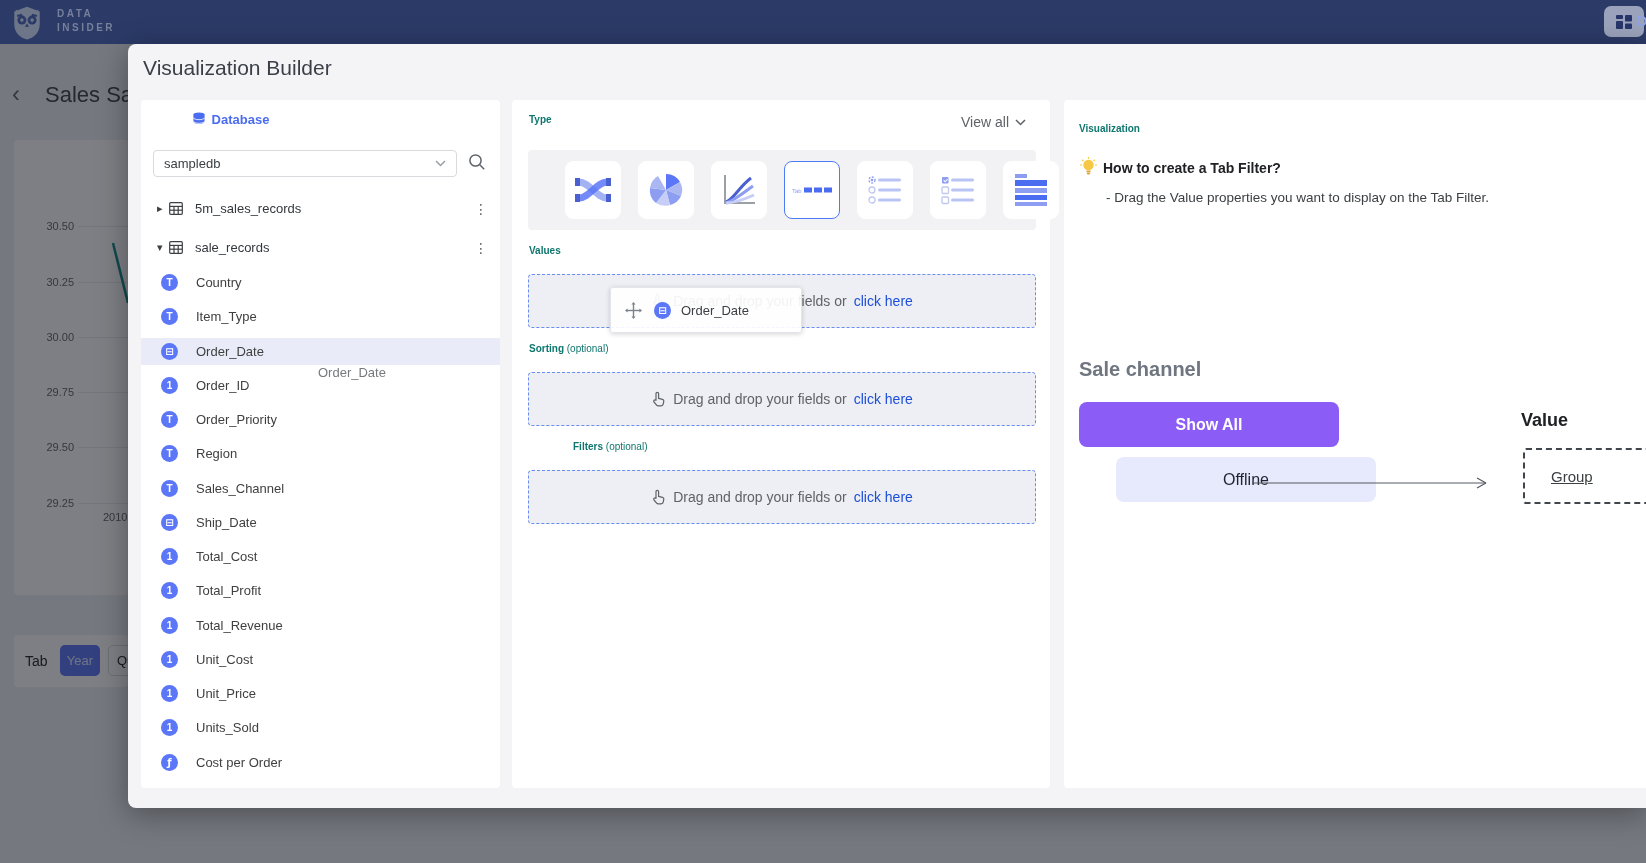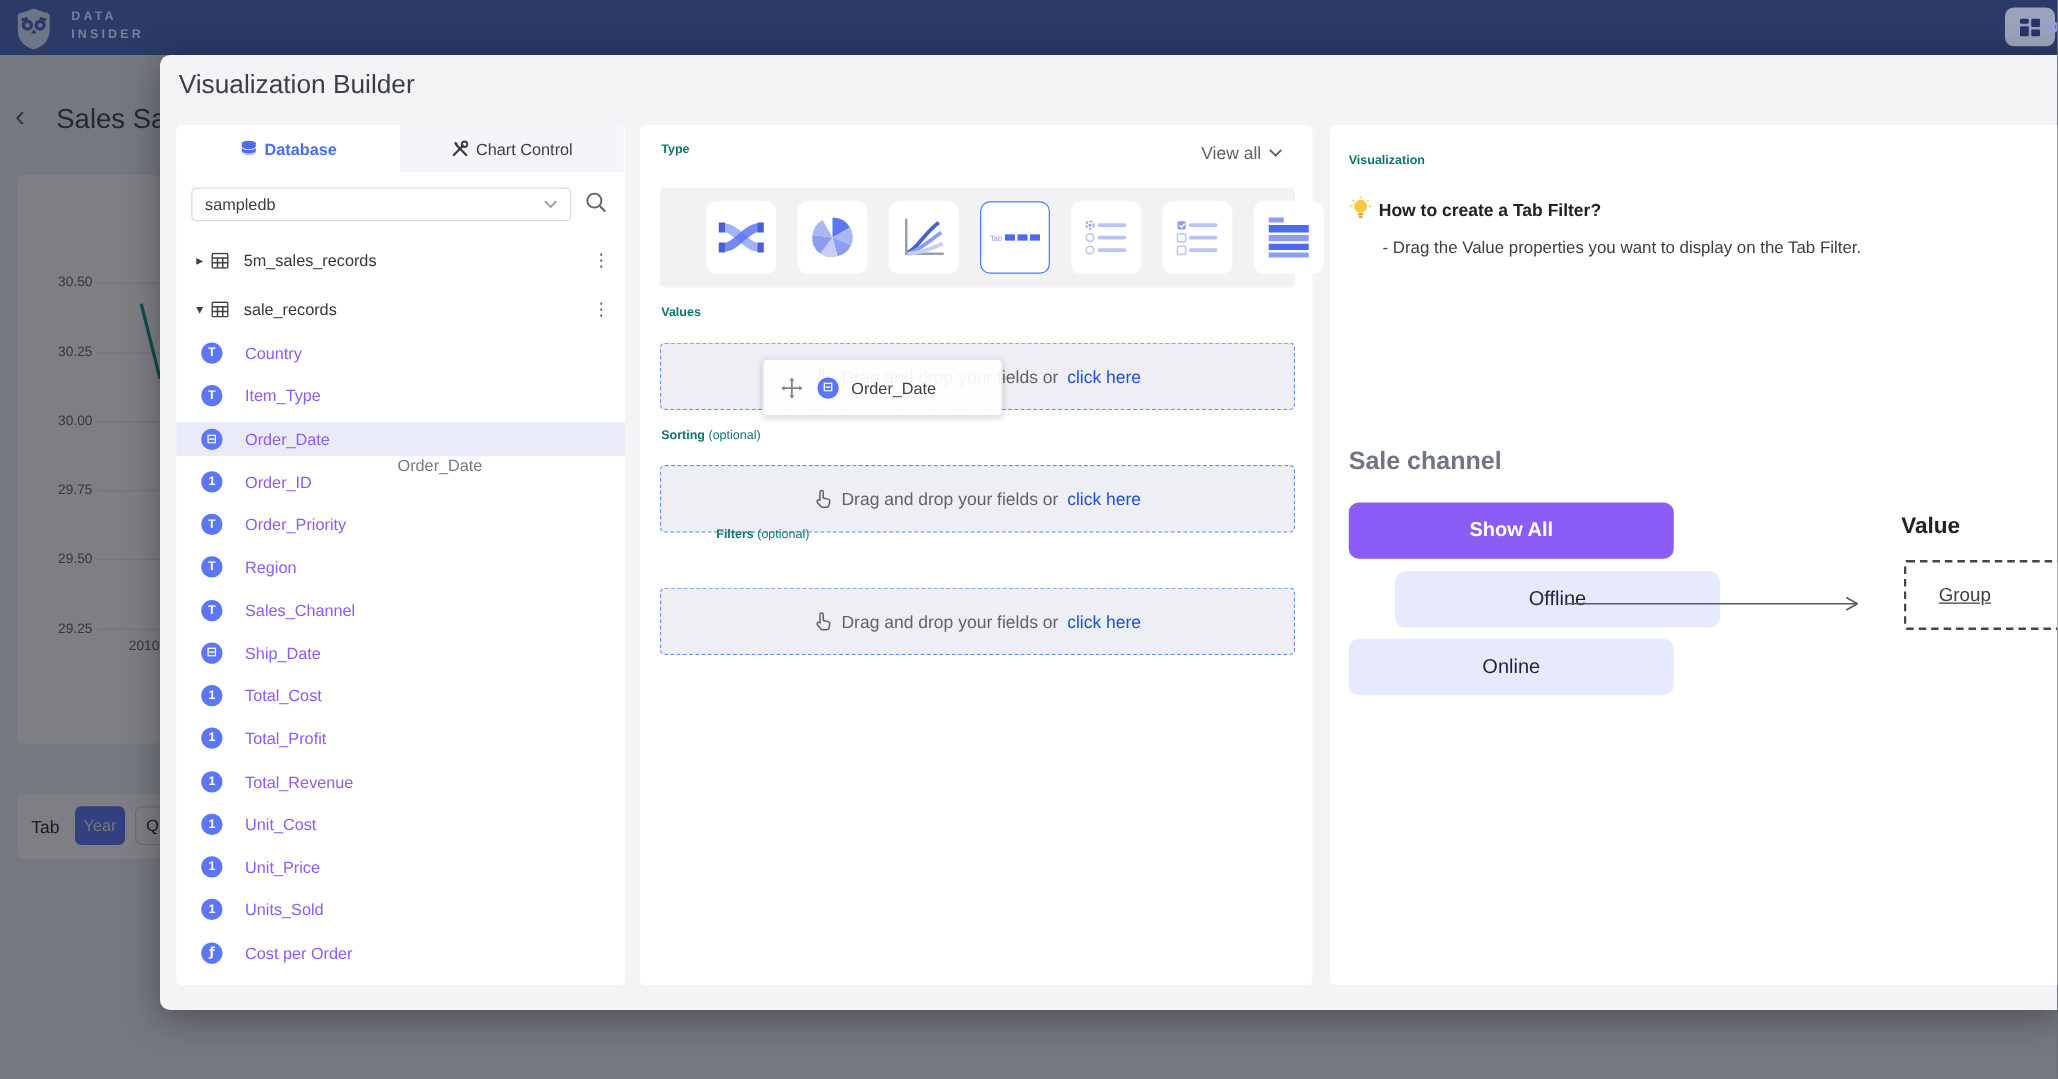--- a/index.html
+++ b/index.html
@@ -50,21 +50,21 @@
   .search-icon{left:327px;top:53px;cursor:pointer;}
   .tree-row{position:absolute;left:0;width:359px;height:27px;display:flex;align-items:center;
     font-size:13px;color:#3f4347;cursor:pointer;}
   .tree-caret{width:12px;margin-left:16px;color:#3c4043;font-size:11px;}
   .tree-kebab{position:absolute;right:12px;color:#5f6368;font-size:14px;cursor:pointer;}
   .tname{margin-left:12px;font-weight:500;color:#33373c;}
   .field-row{position:absolute;left:0;width:359px;height:27px;display:flex;align-items:center;cursor:pointer;}
   .field-row.selected{background:#e9ecf8;}
   .ficon{width:17px;height:17px;border-radius:50%;background:#5b76f7;color:#ffffff;margin-left:20px;
     display:flex;align-items:center;justify-content:center;font-size:10px;font-weight:bold;flex:0 0 17px;}
-  .flabel{margin-left:18px;font-size:13px;color:#8b5cf6;}
+  .flabel{margin-left:18px;font-size:13px;color:#404040;}
   .ghost-label{left:177px;top:265px;font-size:13px;color:#5f6368;opacity:.85;}
 
   
   .mp{left:384px;width:538px;}
   .sec-label{position:absolute;left:17px;font-size:10px;font-weight:bold;color:#0f766e;}
   .sec-label .opt{font-weight:normal;}
   .viewall{position:absolute;right:24px;top:14px;font-size:14px;color:#5f6368;cursor:pointer;
     display:flex;align-items:center;gap:6px;}
   .type-strip{position:absolute;left:16px;top:50px;width:508px;height:80px;background:#f2f2f5;
     border-radius:4px;display:flex;align-items:center;gap:17px;padding:0 0 0 37px;box-sizing:border-box;}
@@ -164,28 +164,20 @@
       <div class="lp-tab active">
         <svg width="14" height="14" viewBox="0 0 14 14">
           <ellipse cx="7" cy="2.6" rx="5.6" ry="2.1" fill="#4a6cf0"></ellipse>
           <path d="M1.4 2.6 v3.4 c0 1.15 2.5 2.1 5.6 2.1 s5.6 -.95 5.6 -2.1 V2.6" fill="#4a6cf0"></path>
           <path d="M1.4 6.4 v3.4 c0 1.15 2.5 2.1 5.6 2.1 s5.6 -.95 5.6 -2.1 V6.4" fill="#4a6cf0"></path>
           <path d="M1.4 5.6 a5.6 2.1 0 0 0 11.2 0" fill="none" stroke="#ffffff" stroke-width=".8"></path>
           <path d="M1.4 9.2 a5.6 2.1 0 0 0 11.2 0" fill="none" stroke="#ffffff" stroke-width=".8"></path>
         </svg>
         <span>Database</span>
       </div>
-      <div class="lp-tab inactive">
-        <svg width="14" height="14" viewBox="0 0 14 14">
-          <path d="M2 12 L9.5 4.5" stroke="#3c4043" stroke-width="1.8" stroke-linecap="round"></path>
-          <circle cx="10.6" cy="3.4" r="2.2" fill="none" stroke="#3c4043" stroke-width="1.5"></circle>
-          <path d="M12 12 L4.5 4.5 L3 2 L4.4 3.4" stroke="#3c4043" stroke-width="1.8" stroke-linecap="round" fill="none"></path>
-        </svg>
-        <span>Chart Control</span>
-      </div>
 
       <div class="abs search-select">
         <span class="sel-val">sampledb</span>
         <svg width="11" height="7" viewBox="0 0 11 7">
           <polyline points="1,1 5.5,5.5 10,1" fill="none" stroke="#9aa0a6" stroke-width="1.5"></polyline>
         </svg>
       </div>
       <svg class="abs search-icon" width="18" height="18" viewBox="0 0 18 18">
         <circle cx="7.5" cy="7.5" r="5.6" fill="none" stroke="#5f6368" stroke-width="1.5"></circle>
         <line x1="11.8" y1="11.8" x2="16.2" y2="16.2" stroke="#5f6368" stroke-width="1.5"></line>
@@ -386,21 +378,21 @@
         <span class="opt">(optional)</span>
       </div>
       <div class="dropzone" style="top:272px;">
         <svg width="15" height="16" viewBox="0 0 15 16">
           <path d="M5 9 V2.6 a1.3 1.3 0 0 1 2.6 0 V7.4 l3.9 .9 c.9 .2 1.5 1 1.3 1.9 l-.5 2.7 a2.3 2.3 0 0 1 -2.2 1.9 H7.4 a2.5 2.5 0 0 1 -2 -1 L3 11 c-.5 -.7 -.3 -1.6 .4 -2 .5 -.3 1.2 -.2 1.6 .3 Z" fill="none" stroke="#5f6368" stroke-width="1.2" stroke-linejoin="round"></path>
         </svg>
         <span>Drag and drop your fields or</span>
         <span class="dz-link">click here</span>
       </div>
 
-      <div class="sec-label" style="top:322px;padding-left:44px;">
+      <div class="sec-label" style="top:341px;padding-left:44px;">
         <span>Filters</span>
         <span class="opt">(optional)</span>
       </div>
       <div class="dropzone" style="top:370px;">
         <svg width="15" height="16" viewBox="0 0 15 16">
           <path d="M5 9 V2.6 a1.3 1.3 0 0 1 2.6 0 V7.4 l3.9 .9 c.9 .2 1.5 1 1.3 1.9 l-.5 2.7 a2.3 2.3 0 0 1 -2.2 1.9 H7.4 a2.5 2.5 0 0 1 -2 -1 L3 11 c-.5 -.7 -.3 -1.6 .4 -2 .5 -.3 1.2 -.2 1.6 .3 Z" fill="none" stroke="#5f6368" stroke-width="1.2" stroke-linejoin="round"></path>
         </svg>
         <span>Drag and drop your fields or</span>
         <span class="dz-link">click here</span>
       </div>
@@ -419,21 +411,20 @@
         <line x1="0" y1="8" x2="2" y2="8" stroke="#f7c844" stroke-width="1.2"></line>
         <line x1="15" y1="8" x2="17" y2="8" stroke="#f7c844" stroke-width="1.2"></line>
       </svg>
       <div class="tip-title">How to create a Tab Filter?</div>
       <div class="tip-body">- Drag the Value properties you want to display on the Tab Filter.</div>
 
       <div class="widget-title">Sale channel</div>
 
       <div class="opt-btn sel" style="top:302px;">Show All</div>
       <div class="opt-btn unsel" style="top:357px;margin-left:37px;">Offline</div>
-      <div class="opt-btn unsel" style="top:411px;">Online</div>
 
       <svg class="abs" style="left:188px;top:375px;" width="245" height="16">
         <line x1="0" y1="8" x2="234" y2="8" stroke="#555b63" stroke-width="1.2"></line>
         <path d="M234 8 l-9 -5 M234 8 l-9 5" stroke="#555b63" stroke-width="1.2" fill="none"></path>
       </svg>
     </div>
 
     <div class="abs anno-value">Value</div>
     <div class="abs anno-box">
       <span class="anno-link">Group</span>

